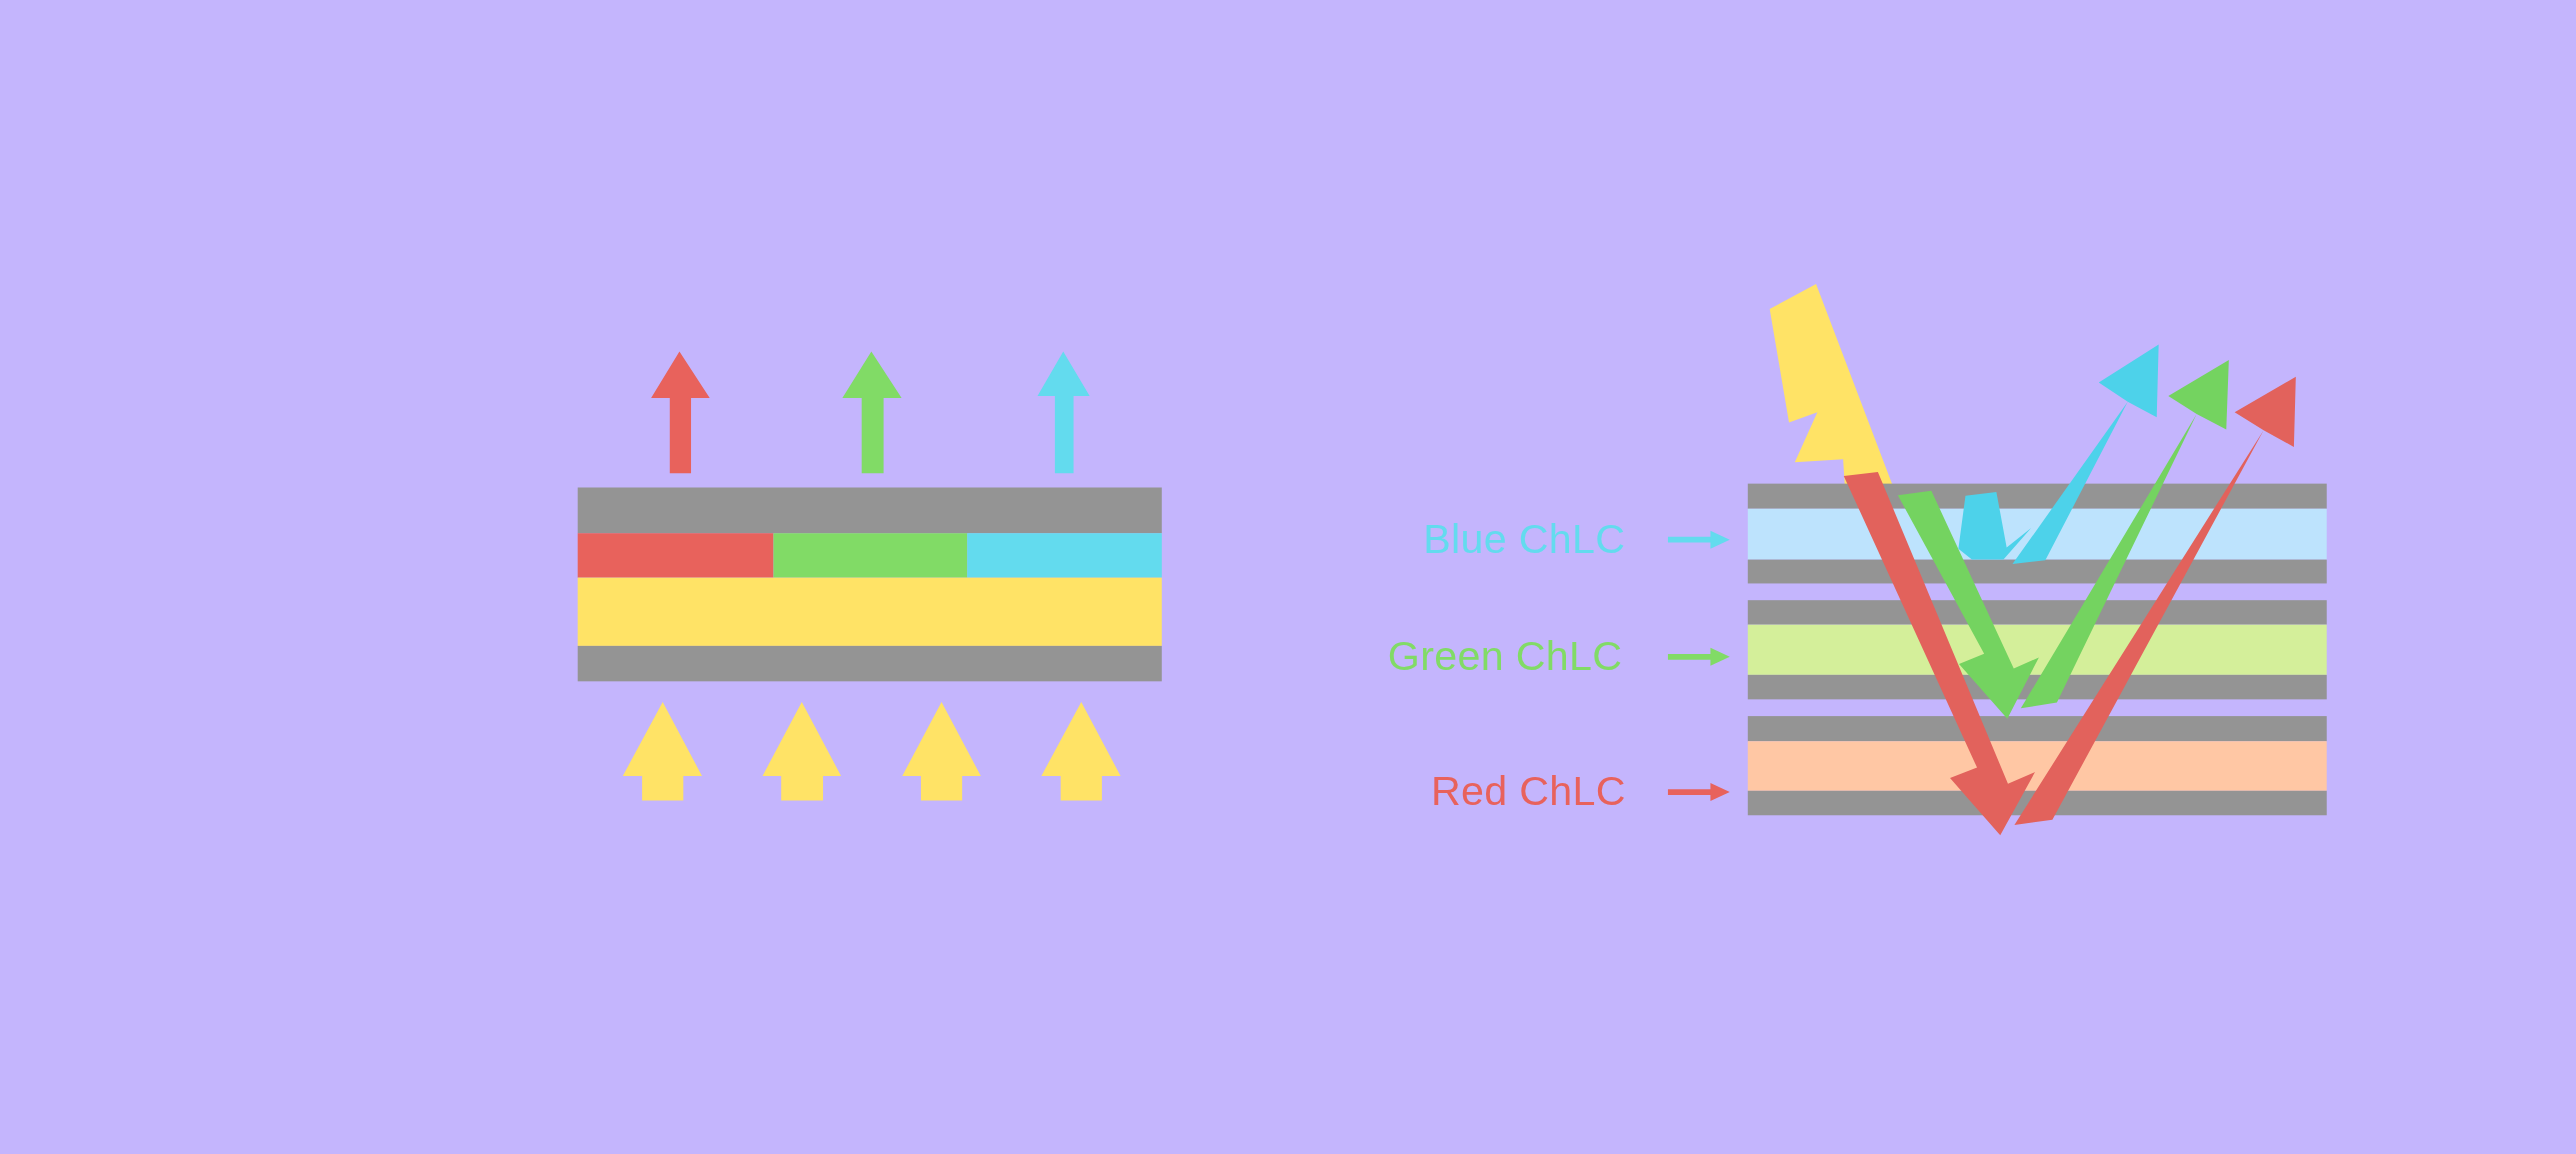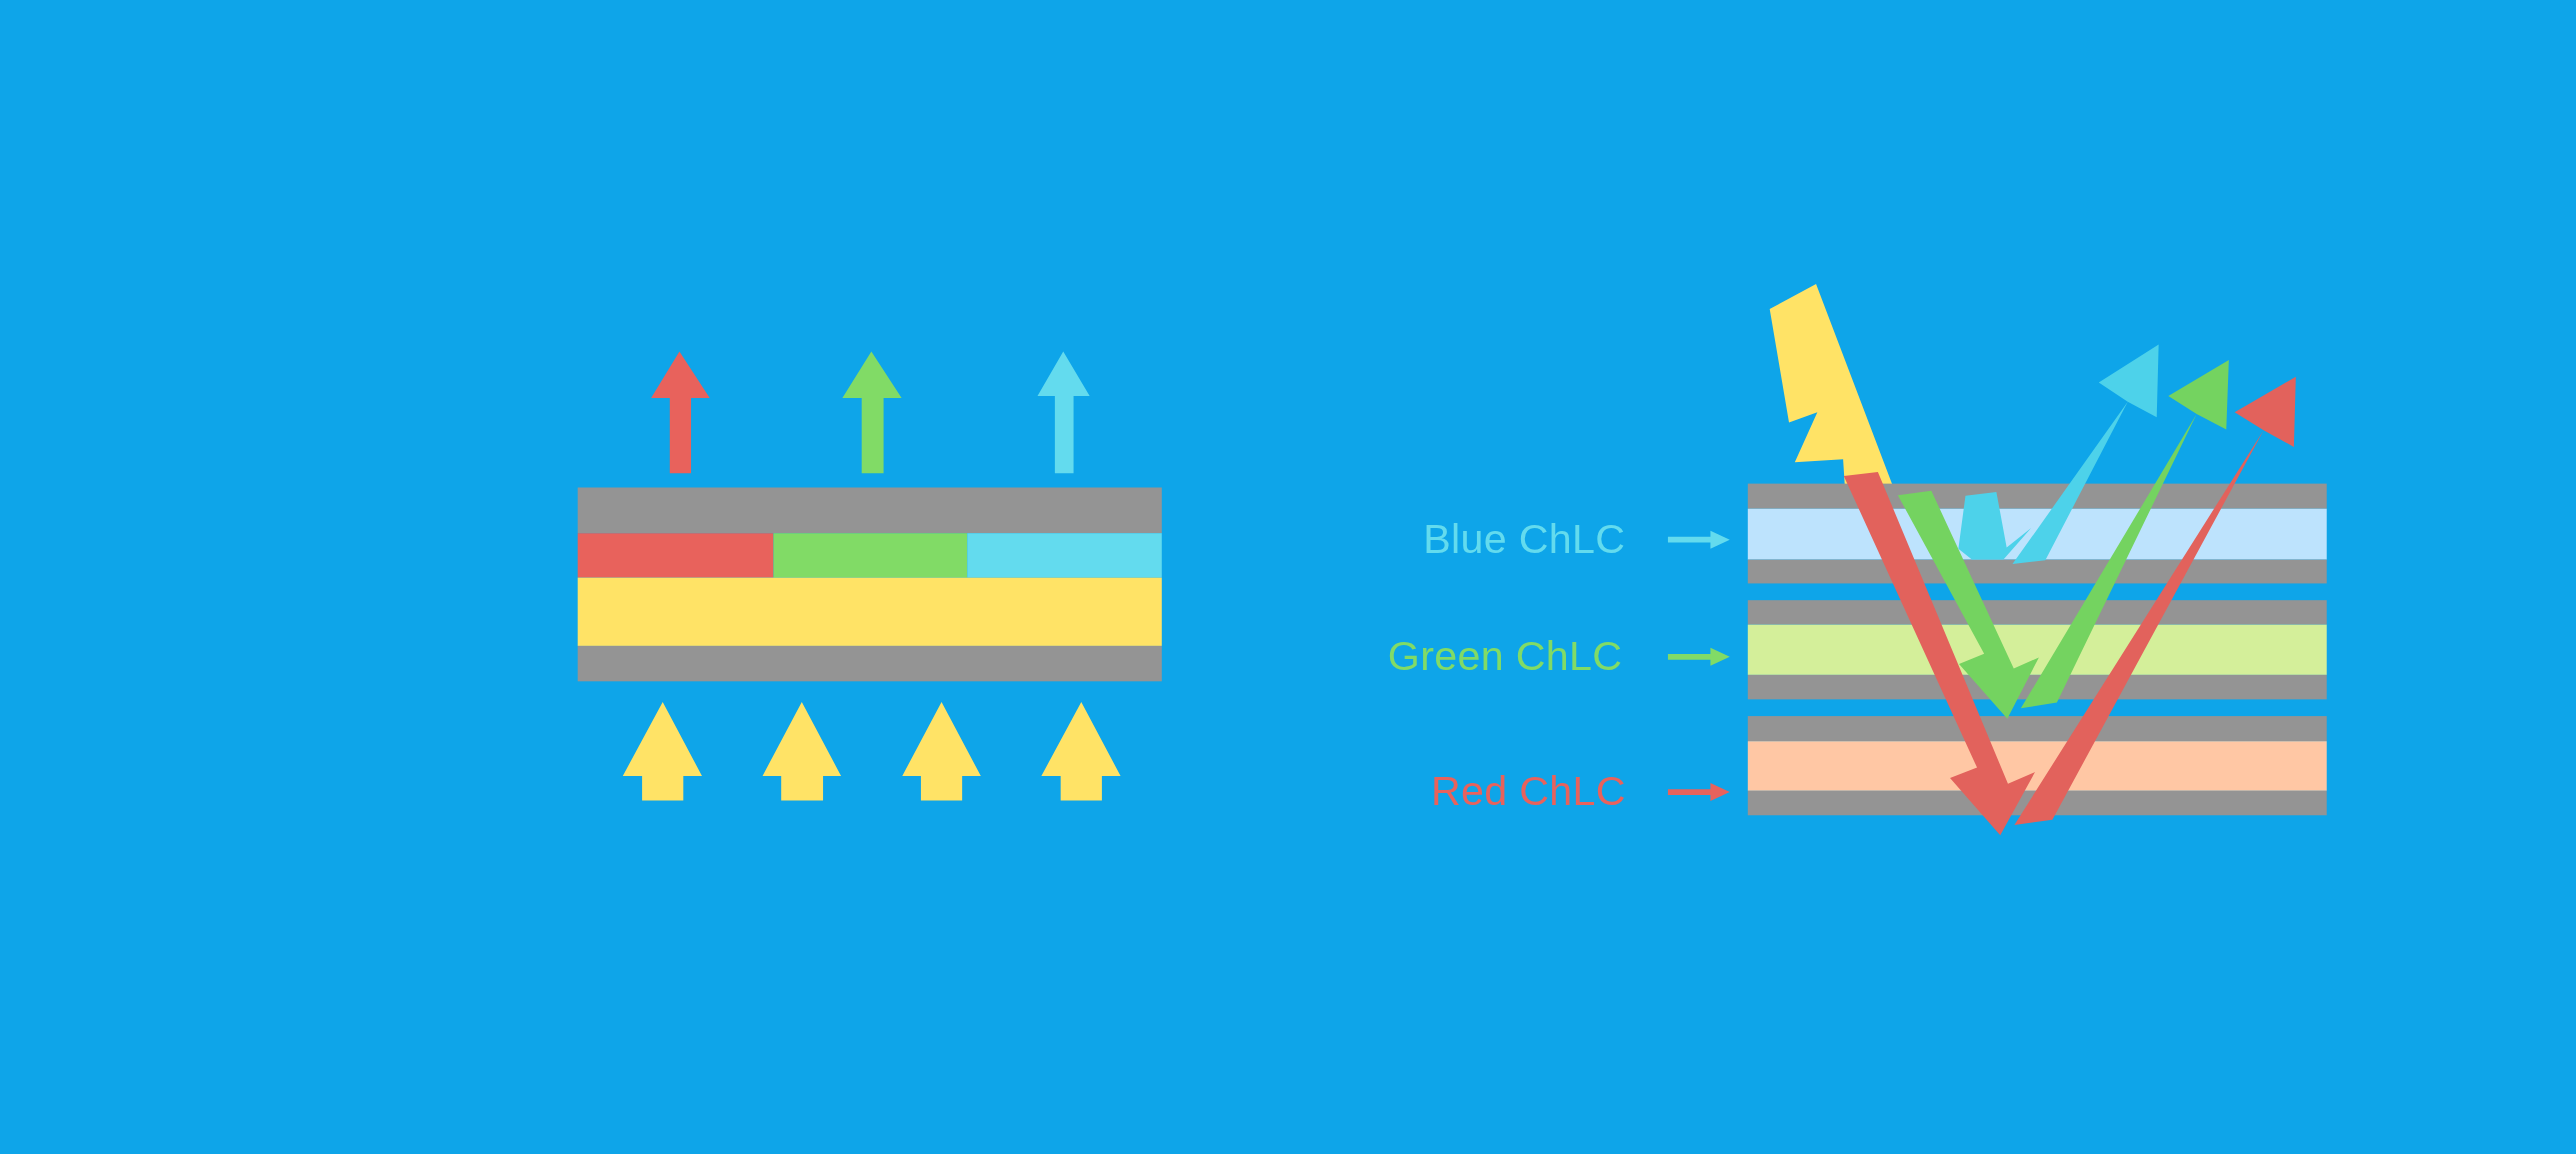--- a/index.html
+++ b/index.html
@@ -11,21 +11,21 @@
   body {
     width: 2576px;
     height: 1154px;
     font-family: "Liberation Sans", sans-serif;
     overflow: hidden;
   }
   #diagram-root {
     position: relative;
     width: 2576px;
     height: 1154px;
-    background: #0ea5e9;
+    background: #c4b5fd;
   }
   #scene {
     position: absolute;
     inset: 0;
     width: 2576px;
     height: 1154px;
     display: block;
   }
   .panel-label-text {
     font-family: "Liberation Sans", sans-serif;

